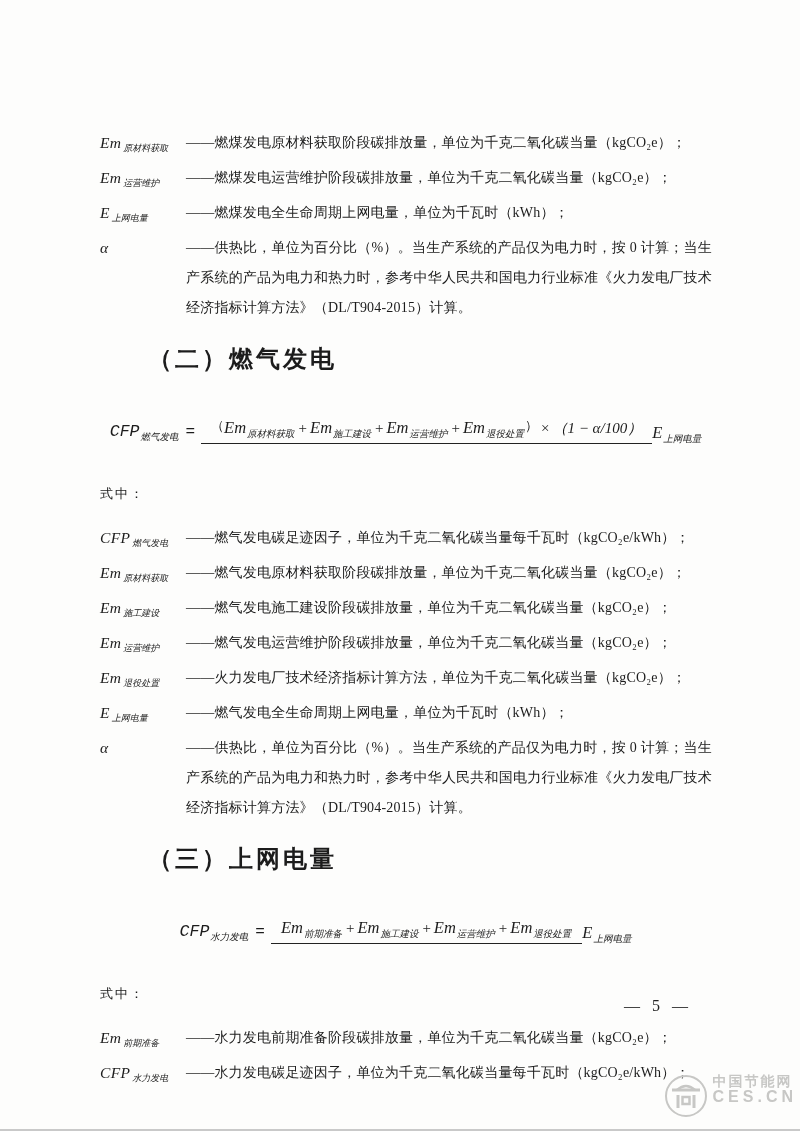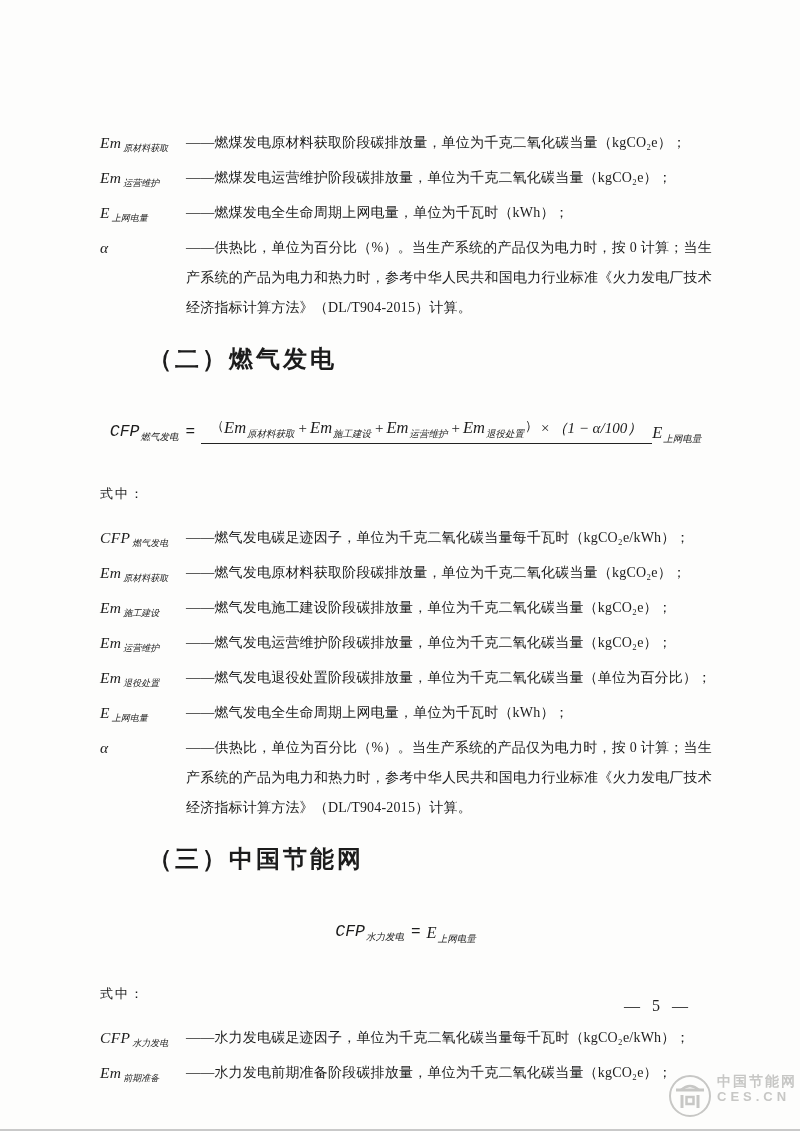--- a/index.html
+++ b/index.html
@@ -49,21 +49,21 @@
 
   
   .watermark {
     position:absolute; right:3px; bottom:8px;
     display:flex; align-items:flex-start; color:#c7c7c5; user-select:none;
   }
   .wm-logo { margin-right:4px; }
   .wm-text { display:flex; flex-direction:column; line-height:16px; }
   .wm-line1 { font-size:14px; letter-spacing:2px; font-weight:bold;
               font-family:"Liberation Sans","DejaVu Sans",sans-serif; }
-  .wm-line2 { font-size:13px; letter-spacing:4px; font-weight:bold;
+  .wm-line2 { font-size:16px; letter-spacing:4px; font-weight:bold;
               font-family:"Liberation Sans","DejaVu Sans",sans-serif; }
 
   .scan-edge { position:absolute; left:0; right:0; bottom:0; height:2px; background:rgba(70,70,70,0.28); }
 </style>
 </head>
 <body>
 
 <div class="page">
   <div class="content">
 
@@ -112,51 +112,54 @@
       <div class="def-row">
         <span class="def-sym"><span class="sym-main">Em</span><span class="sym-sub">施工建设</span></span>
         <div class="def-desc">——燃气发电施工建设阶段碳排放量，单位为千克二氧化碳当量（kgCO₂e）；</div>
       </div>
       <div class="def-row">
         <span class="def-sym"><span class="sym-main">Em</span><span class="sym-sub">运营维护</span></span>
         <div class="def-desc">——燃气发电运营维护阶段碳排放量，单位为千克二氧化碳当量（kgCO₂e）；</div>
       </div>
       <div class="def-row">
         <span class="def-sym"><span class="sym-main">Em</span><span class="sym-sub">退役处置</span></span>
-        <div class="def-desc">——燃气发电退役处置阶段碳排放量，单位为千克二氧化碳当量（单位为百分比）；</div>
+        <div class="def-desc">——火力发电厂技术经济指标计算方法，单位为千克二氧化碳当量（kgCO₂e）；</div>
       </div>
       <div class="def-row">
         <span class="def-sym"><span class="sym-main">E</span><span class="sym-sub">上网电量</span></span>
         <div class="def-desc">——燃气发电全生命周期上网电量，单位为千瓦时（kWh）；</div>
       </div>
       <div class="def-row">
         <span class="def-sym"><span class="sym-main">α</span><span class="sym-sub"></span></span>
         <div class="def-desc">——供热比，单位为百分比（%）。当生产系统的产品仅为电力时，按 0 计算；当生产系统的产品为电力和热力时，参考中华人民共和国电力行业标准《火力发电厂技术经济指标计算方法》（DL/T904-2015）计算。</div>
       </div>
     </div>
 
-    <div class="sec-heading">（三）中国节能网</div>
+    <div class="sec-heading">（三）上网电量</div>
 
     <div class="formula">
       <span class="f-lhs"><span class="f-main">CFP</span><span class="f-sub">水力发电</span><span class="f-eq">=</span></span>
       <span class="frac">
+        <span class="num">
+          <span class="f-main">Em</span><span class="f-sub">前期准备</span><span class="f-op">+</span><span class="f-main">Em</span><span class="f-sub">施工建设</span><span class="f-op">+</span><span class="f-main">Em</span><span class="f-sub">运营维护</span><span class="f-op">+</span><span class="f-main">Em</span><span class="f-sub">退役处置</span>
+        </span>
         <span class="den"><span class="f-main">E</span><span class="f-sub">上网电量</span></span>
       </span>
     </div>
 
     <div class="shizhong">式中：</div>
 
     <div>
       <div class="def-row">
+        <span class="def-sym"><span class="sym-main">Em</span><span class="sym-sub">前期准备</span></span>
+        <div class="def-desc">——水力发电前期准备阶段碳排放量，单位为千克二氧化碳当量（kgCO₂e）；</div>
+      </div>
+      <div class="def-row">
         <span class="def-sym"><span class="sym-main">CFP</span><span class="sym-sub">水力发电</span></span>
         <div class="def-desc">——水力发电碳足迹因子，单位为千克二氧化碳当量每千瓦时（kgCO₂e/kWh）；</div>
-      </div>
-      <div class="def-row">
-        <span class="def-sym"><span class="sym-main">Em</span><span class="sym-sub">前期准备</span></span>
-        <div class="def-desc">——水力发电前期准备阶段碳排放量，单位为千克二氧化碳当量（kgCO₂e）；</div>
       </div>
     </div>
 
   </div>
 
   <div class="page-number">
     <span class="pn-dash">—</span><span>5</span><span class="pn-dash">—</span>
   </div>
 
   <div class="watermark">

